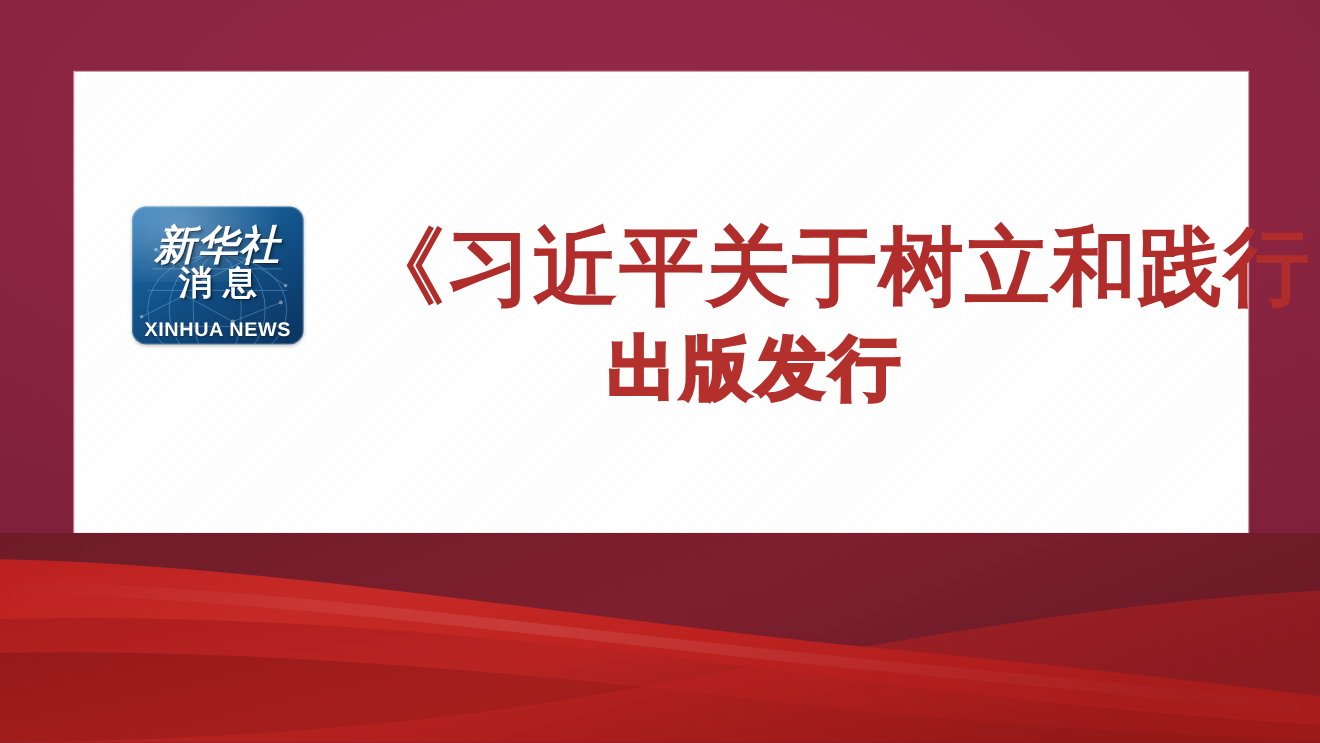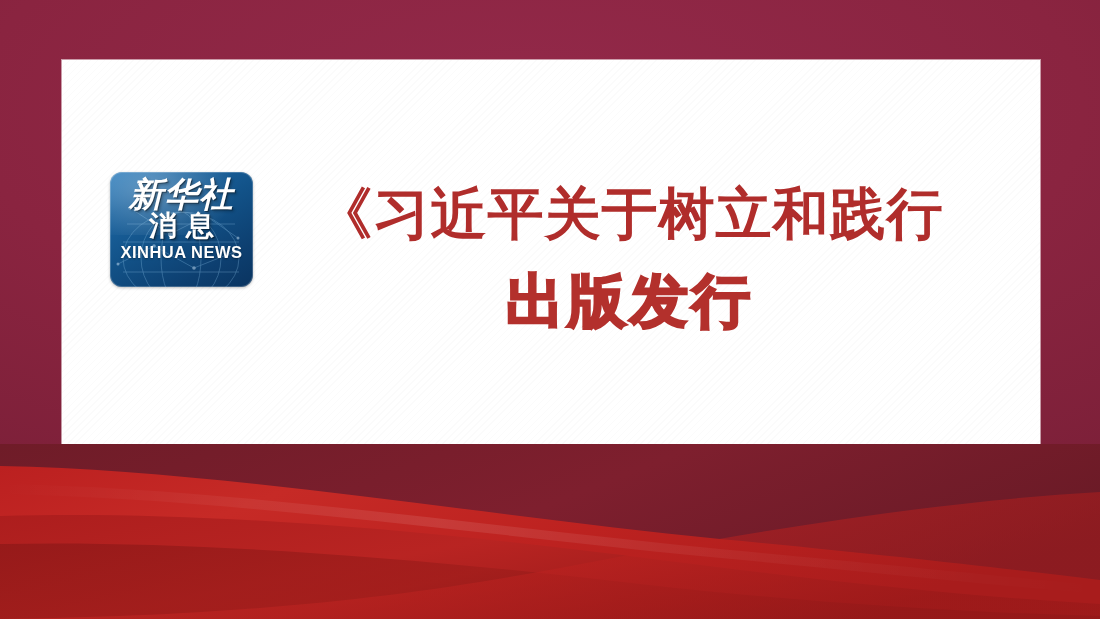--- a/index.html
+++ b/index.html
@@ -67,21 +67,21 @@
     height: 100%;
     opacity: 0.55;
   }
   .logo-inner {
     position: absolute;
     inset: 0;
     display: flex;
     flex-direction: column;
     align-items: center;
     justify-content: flex-start;
-    padding-top: 5px;
+    padding-top: 16px;
     box-sizing: border-box;
   }
   .logo-line1 {
     font-family: "Liberation Serif", "DejaVu Serif", serif;
     font-weight: bold;
     font-size: 34px;
     line-height: 1.03;
     color: #ffffff;
     letter-spacing: 1px;
     text-shadow: 1px 1px 0 rgba(0,0,0,0.35), 2px 2px 3px rgba(0,0,0,0.3);
@@ -99,50 +99,50 @@
     text-shadow: 1px 1px 0 rgba(0,0,0,0.35), 2px 2px 3px rgba(0,0,0,0.3);
     margin-top: -1px;
     white-space: nowrap;
   }
   .logo-line3 {
     font-family: "Liberation Sans", sans-serif;
     font-weight: bold;
     font-size: 16.5px;
     color: #ffffff;
     letter-spacing: 0.5px;
-    margin-top: 3px;
+    margin-top: 15px;
     text-shadow: 0 1px 2px rgba(0,0,0,0.4);
     white-space: nowrap;
   }
 
   
   .headline {
     position: absolute;
     left: 300px;
     top: 178px;
     width: 660px;
     text-align: center;
   }
   .hl-serif {
     font-family: "Liberation Serif", "DejaVu Serif", serif;
     font-weight: bold;
-    font-size: 56px;
+    font-size: 71px;
     line-height: 1.30;
     color: #b02d2b;
     letter-spacing: 1px;
     white-space: nowrap;
   }
   .hl-hei {
     font-family: "Liberation Sans", "DejaVu Sans", sans-serif;
     font-weight: bold;
     font-size: 58px;
     line-height: 1.25;
     color: #b3302c;
     letter-spacing: 4px;
-    margin-top: 14px;
+    margin-top: 2px;
     -webkit-text-stroke: 2.5px #b3302c;
     white-space: nowrap;
   }
 
   
   .waves {
     position: absolute;
     left: 0;
     bottom: 0;
     width: 1100px;

